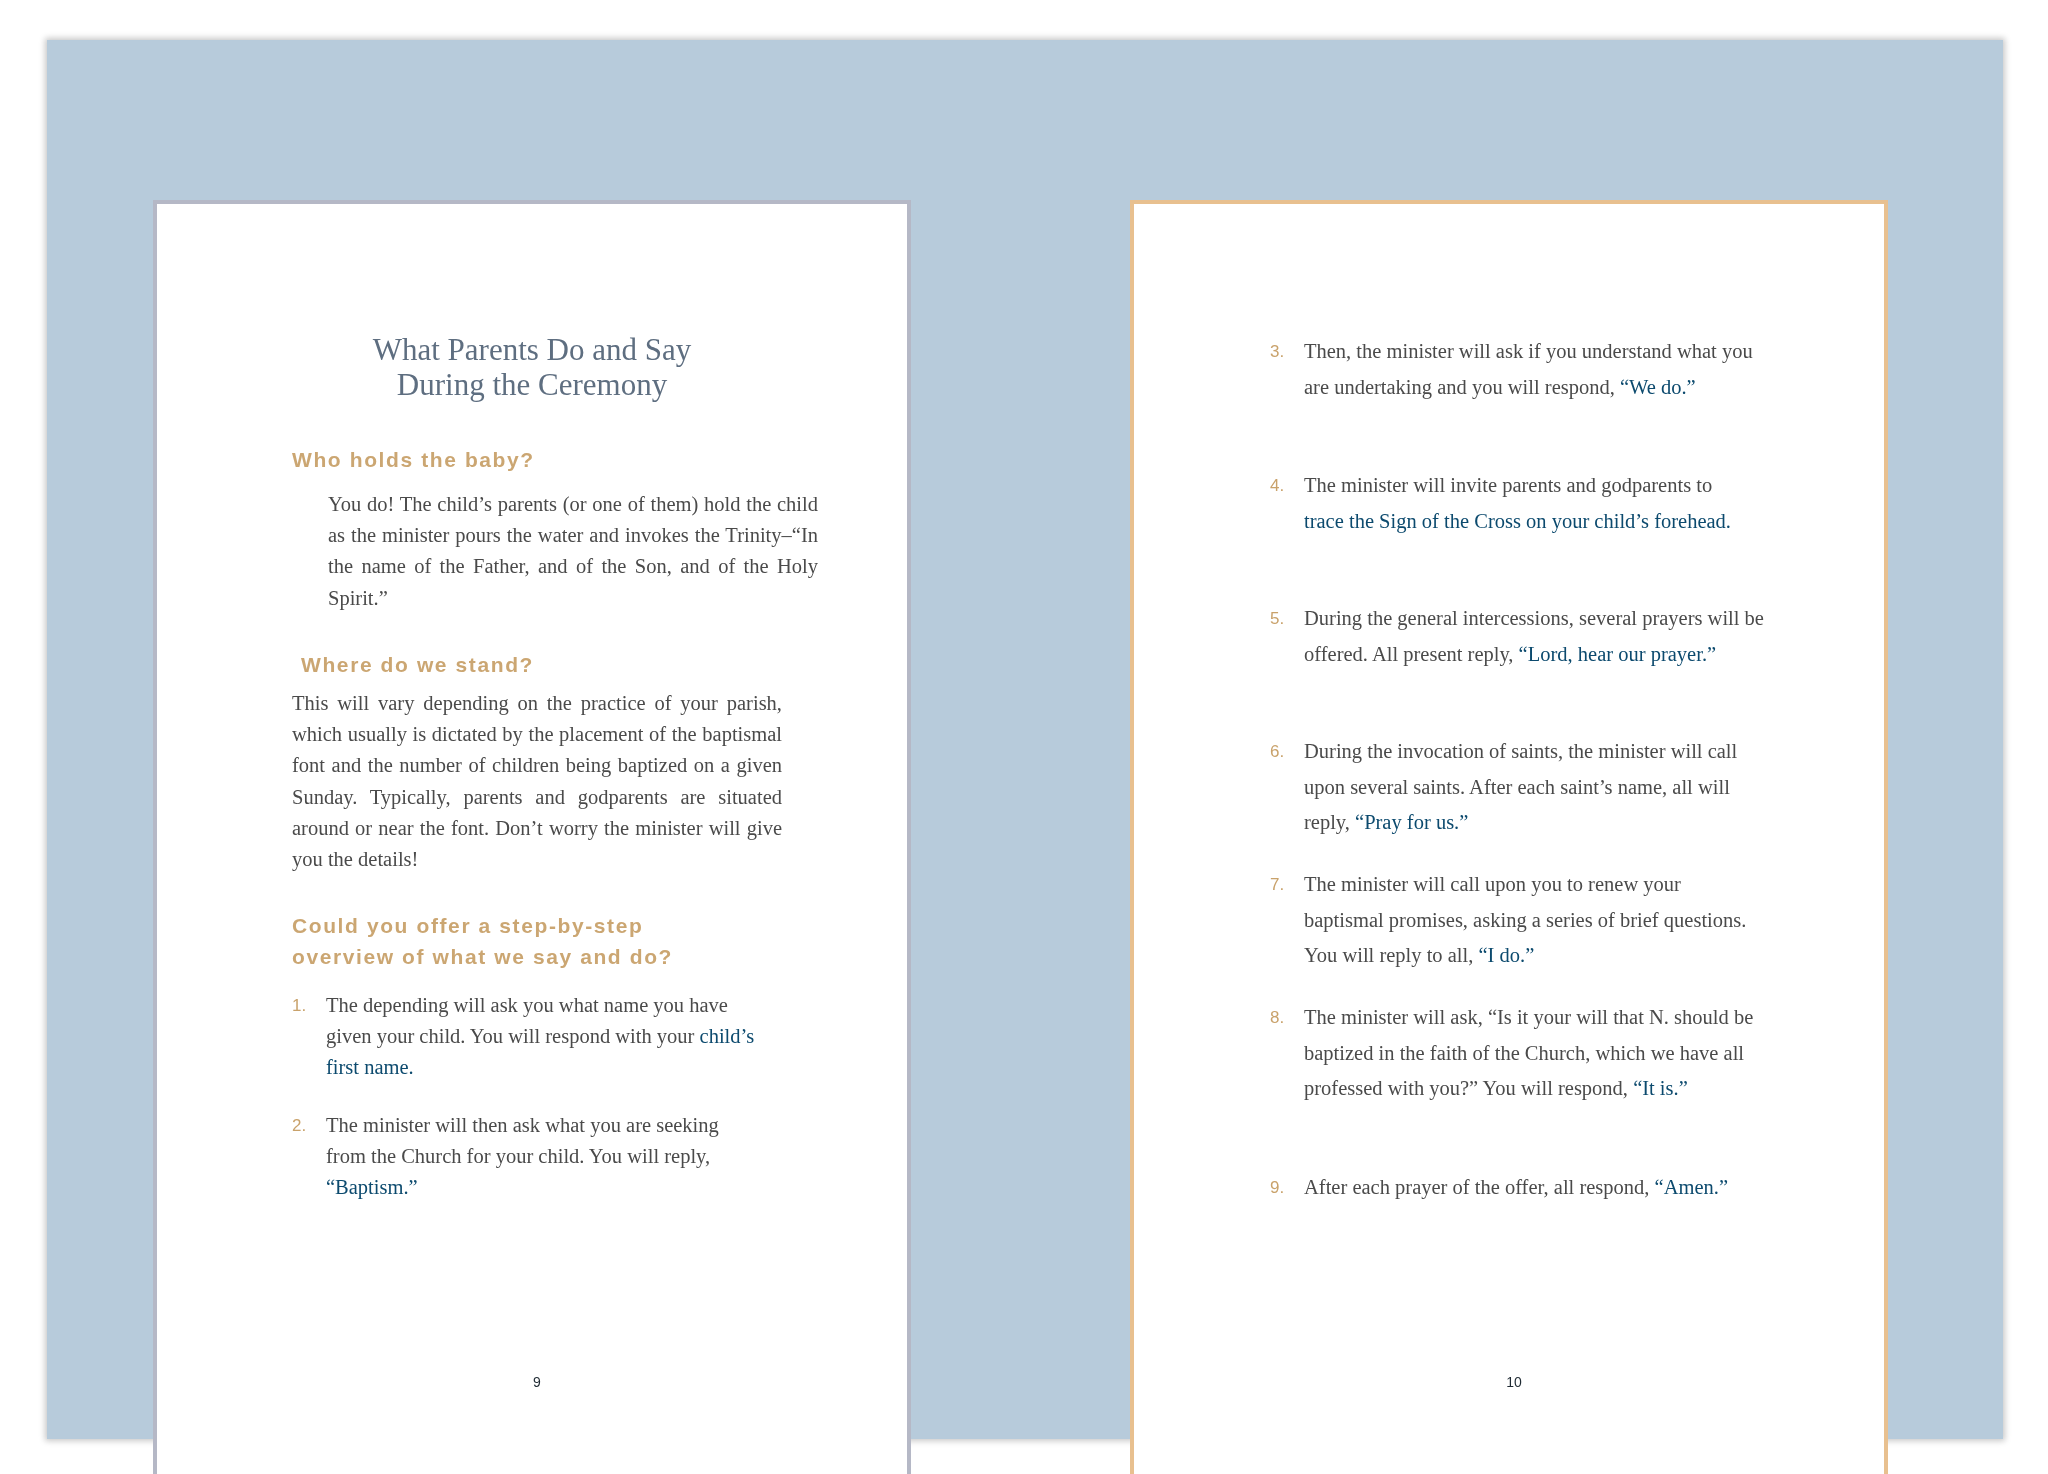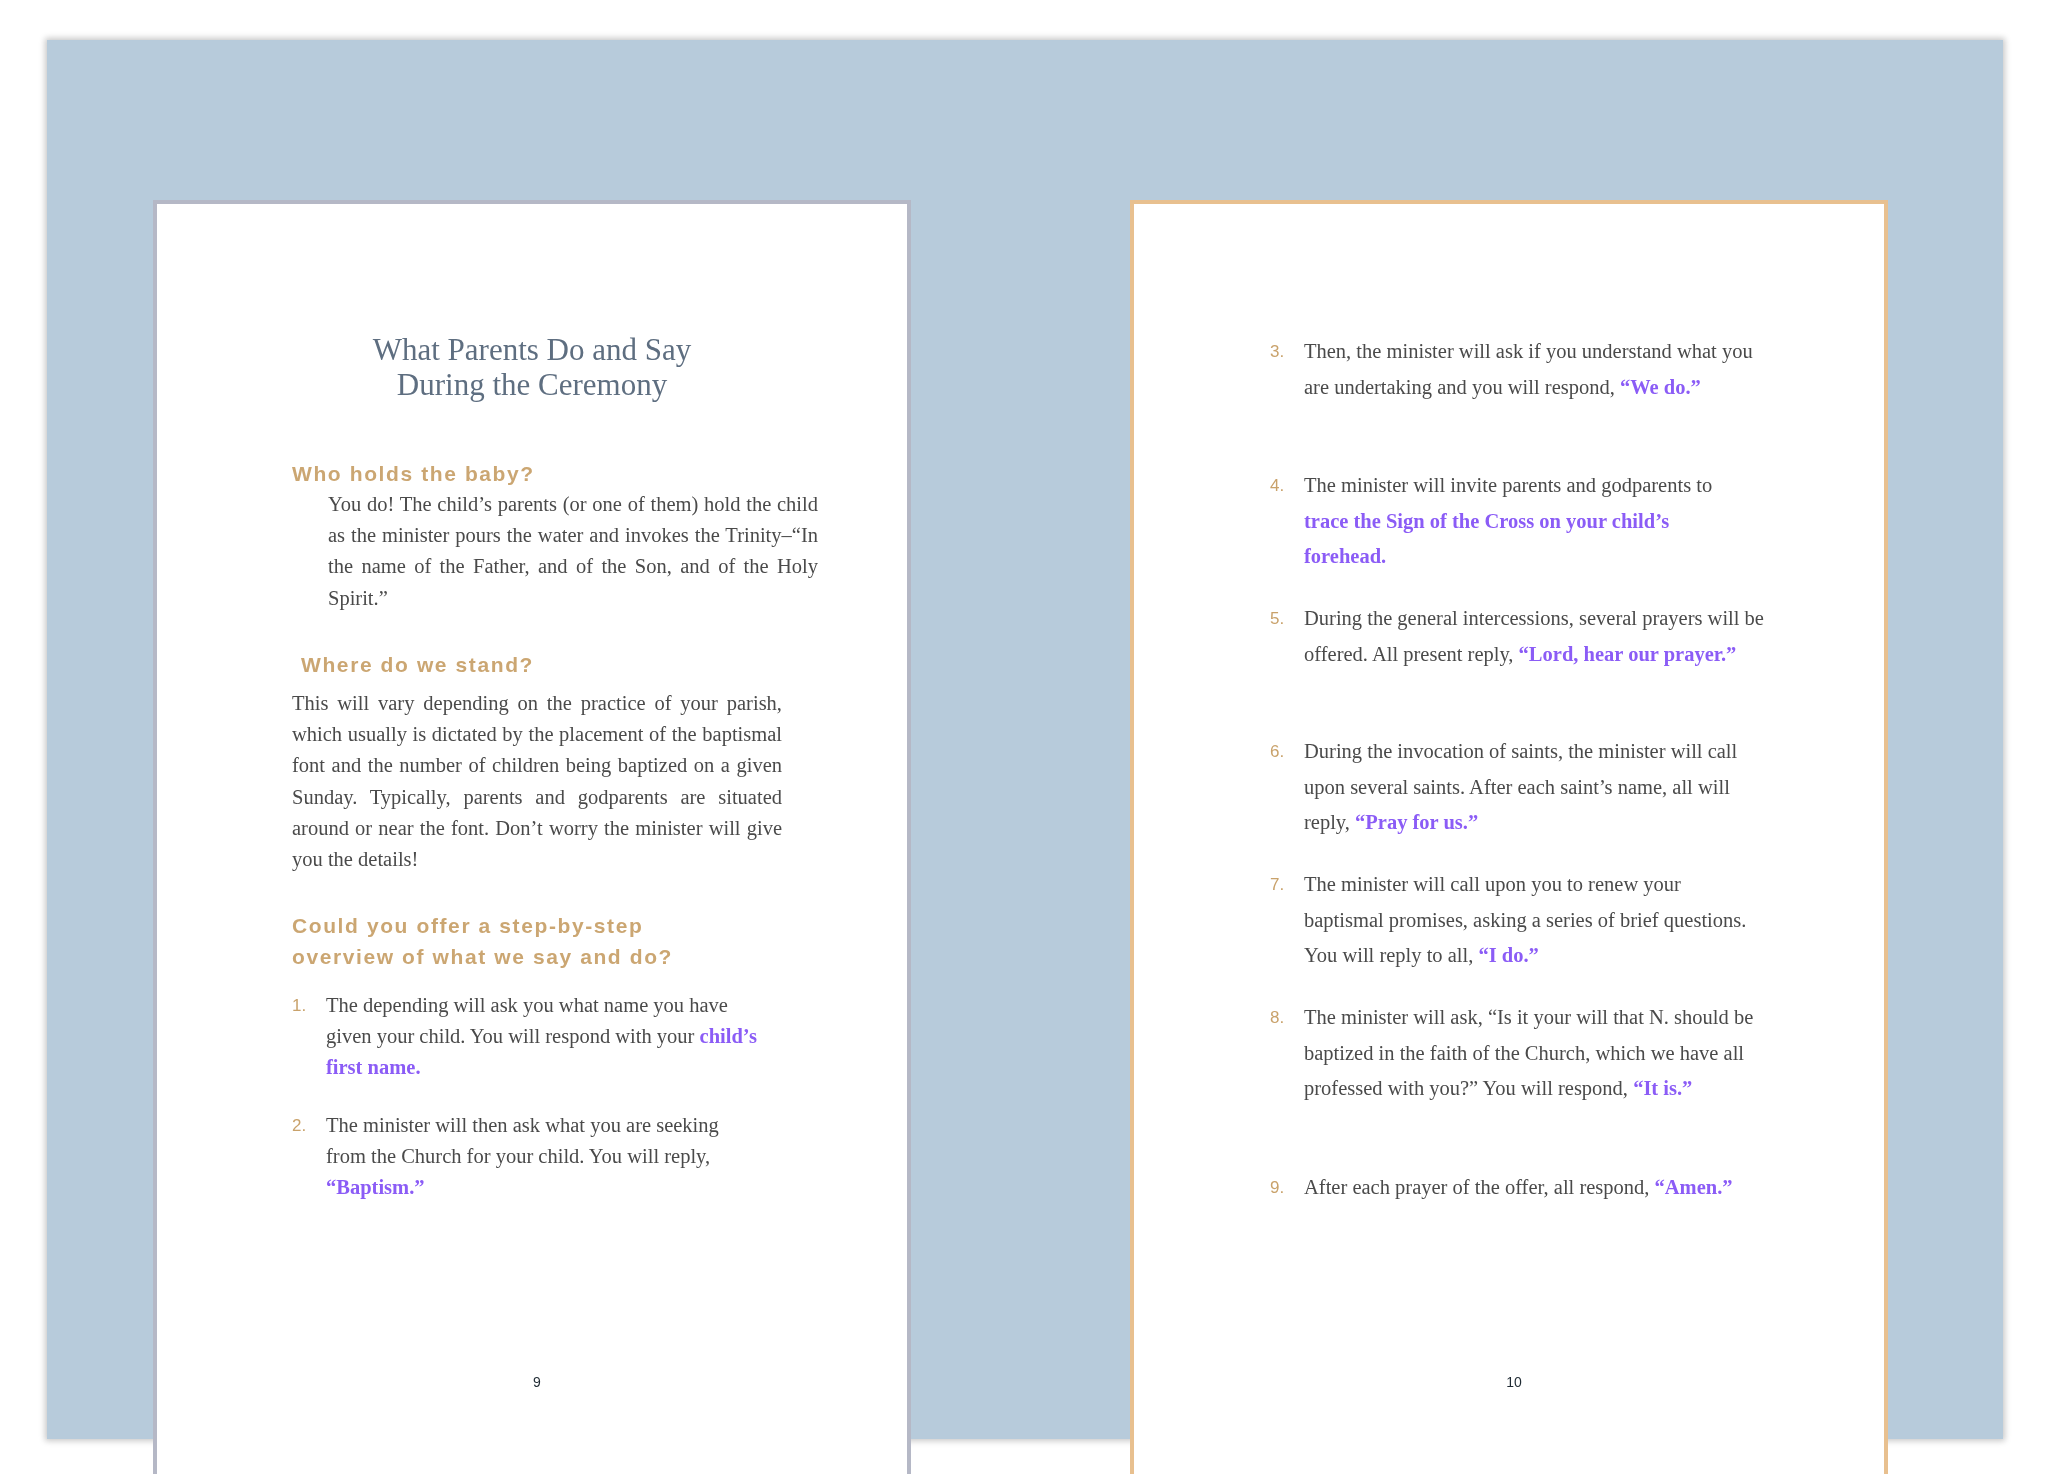--- a/index.html
+++ b/index.html
@@ -34,21 +34,21 @@
     .para {
       color:#4a4a4a; font-size:20.5px; line-height:31.2px; text-align:justify;
       text-align-last:left;
     }
     .item { display:flex; }
     .num {
       color:#c9a26b; font-family:"Liberation Sans", "DejaVu Sans", sans-serif;
       font-size:17px; flex:0 0 auto;
     }
     .itext { color:#4a4a4a; font-size:20.5px; }
-    .itext b { color:#8b5cf6; font-weight:bold; }
+    .itext b { color:#0c4a6e; font-weight:normal; }
     .left-item .num { width:34px; line-height:31.2px; }
     .left-item .itext { line-height:31.2px; }
     .right-item .num { width:34px; line-height:35.6px; }
     .right-item .itext { line-height:35.6px; }
 
     .pagenum {
       position:absolute; top:1374px; width:60px; text-align:center;
       font-family:"Liberation Sans", "DejaVu Sans", sans-serif;
       font-size:14px; color:#1f2a33;
     }
@@ -57,21 +57,21 @@
 <body>
 
 <div class="spread"></div>
 
 <div class="page left">
   <div class="abs title">
     <div>What Parents Do and Say</div>
     <div>During the Ceremony</div>
   </div>
 
-  <div class="abs qhead" style="left:135px; top:254px;">Who holds the baby?</div>
+  <div class="abs qhead" style="left:135px; top:240px;">Who holds the baby?</div>
   <div class="abs para" style="left:135px; top:285px; width:490px;margin-left:36px;">You do! The child’s parents (or one of them) hold the child as the minister pours the water and invokes the Trinity–“In the name of the Father, and of the Son, and of the Holy Spirit.”</div>
 
   <div class="abs qhead" style="left:144px; top:445px;">Where do we stand?</div>
   <div class="abs para" style="left:135px; top:484px; width:490px;">This will vary depending on the practice of your parish, which usually is dictated by the placement of the baptismal font and the number of children being baptized on a given Sunday. Typically, parents and godparents are situated around or near the font. Don’t worry the minister will give you the details!</div>
 
   <div class="abs qhead" style="left:135px; top:706px;">
     <div>Could you offer a step-by-step</div>
     <div>overview of what we say and do?</div>
   </div>
 

